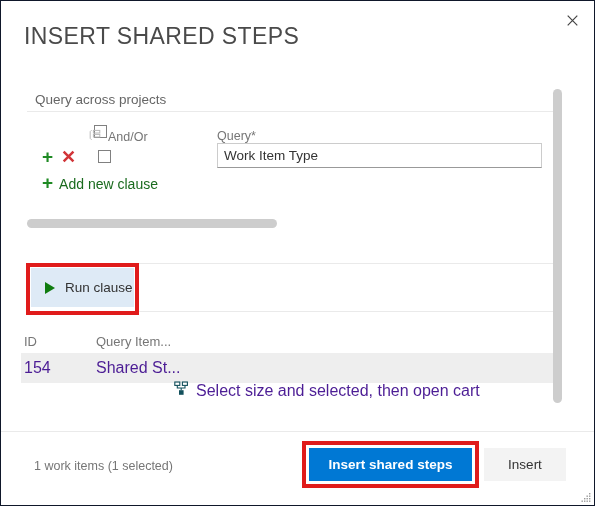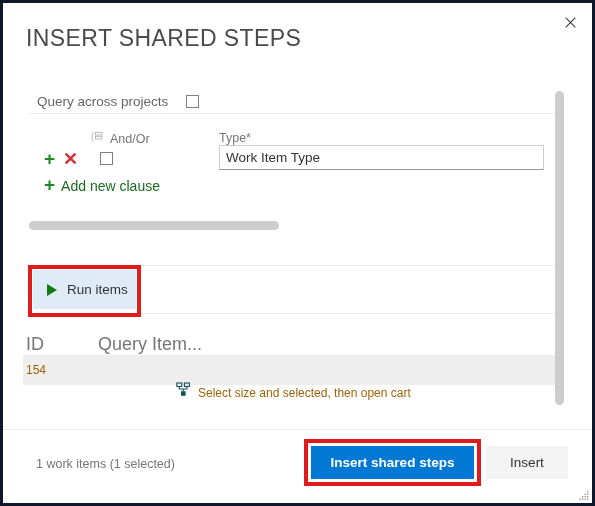--- a/index.html
+++ b/index.html
@@ -10,21 +10,21 @@
   body {
     font-family: "Liberation Sans", sans-serif;
     -webkit-font-smoothing: antialiased;
   }
 
   #dialog {
     position: relative;
     width: 595px;
     height: 506px;
     box-sizing: border-box;
-    border: 3px solid #0f172a;
+    border: 1px solid #0f172a;
     background: #ffffff;
     overflow: hidden;
   }
 
   
   .close-btn {
     position: absolute;
     top: 4px;
     right: 6px;
     width: 32px;
@@ -59,20 +59,21 @@
     height: 325px;
   }
 
   .across-projects-row {
     position: absolute;
     left: 34px;
     top: 11px;
     display: flex;
     align-items: center;
     gap: 18px;
+    flex-direction: column;
   }
   .across-projects-label {
     font-size: 13.5px;
     color: #666666;
     white-space: nowrap;
   }
   .cb {
     width: 13px;
     height: 13px;
     box-sizing: border-box;
@@ -235,32 +236,32 @@
     pointer-events: none;
   }
 
   
   .grid-head {
     position: absolute;
     left: 0;
     top: 250px;
     width: 100%;
     height: 22px;
-    font-size: 18px;
+    font-size: 13px;
     color: #767676;
   }
   .grid-row {
     position: absolute;
     left: 20px;
     top: 272px;
     width: 535px;
     height: 30px;
     background: #eeeeee;
-    font-size: 12px;
-    color: #a16207;
+    font-size: 16px;
+    color: #4c1d95;
     cursor: pointer;
   }
   .cell { position: absolute; top: 0; white-space: nowrap; }
   .grid-head .cell { line-height: 22px; }
   .grid-row  .cell { line-height: 30px; }
 
   .c-id    { left: 23px; }
   .c-type  { left: 95px; }
   .c-title { left: 173px; margin-top: 23px; }
   .grid-row .c-id    { left: 3px; }
@@ -380,21 +381,21 @@
     <div class="clause-head andor">
       <span class="andor-icon">
         <svg width="12" height="12" viewBox="0 0 12 12" aria-hidden="true">
           <path d="M2.6 1.2 L1.2 2.6 L1.2 9.4 L2.6 10.8" stroke="#b9b9b9" stroke-width="1" fill="none"></path>
           <rect x="4.4" y="1.4" width="6.4" height="2.6" stroke="#b9b9b9" stroke-width="1" fill="none"></rect>
           <rect x="4.4" y="5.4" width="6.4" height="2.6" stroke="#b9b9b9" stroke-width="1" fill="none"></rect>
         </svg>
       </span>
       <span>And/Or</span>
     </div>
-    <div class="clause-head field">Type*</div>
+    <div class="clause-head field">Query*</div>
 
     <div class="clause-row">
       <span class="ico-plus">+</span>
       <span class="ico-times">✕</span>
       <span class="cb clause-cb"></span>
       <input class="field-input" type="text" value="Work Item Type" style="">
     </div>
 
     <div class="add-clause">
       <span class="ap">+</span>
@@ -403,32 +404,33 @@
 
     <div class="h-scroll-track">
       <div class="h-scroll-thumb"></div>
     </div>
 
     <div class="sep sep-run-a"></div>
     <div class="sep sep-run-b"></div>
 
     <div class="run-query">
       <span class="run-tri"></span>
-      <span class="run-label">Run items</span>
+      <span class="run-label">Run clause</span>
     </div>
     <div class="annot-run"></div>
 
     <div class="grid-head">
       <span class="cell c-id">ID</span>
       <span class="cell c-type">Query Item...</span>
       <span class="cell c-title">Title</span>
     </div>
 
     <div class="grid-row">
       <span class="cell c-id">154</span>
+      <span class="cell c-type">Shared St...</span>
       <span class="cell c-title">
         <span class="shared-steps-icon">
           <svg width="15" height="15" viewBox="0 0 15 15" aria-hidden="true">
             <rect x="0.8" y="1.0" width="5.0" height="3.4" stroke="#13505c" stroke-width="1.1" fill="none"></rect>
             <rect x="8.4" y="1.0" width="5.0" height="3.4" stroke="#13505c" stroke-width="1.1" fill="none"></rect>
             <path d="M3.3 4.4 L3.3 7.0 L11.0 7.0 L11.0 4.4" stroke="#13505c" stroke-width="1.1" fill="none"></path>
             <path d="M7.2 7.0 L7.2 9.2" stroke="#13505c" stroke-width="1.1" fill="none"></path>
             <rect x="5.0" y="9.2" width="4.6" height="4.6" fill="#13505c"></rect>
           </svg>
         </span>

